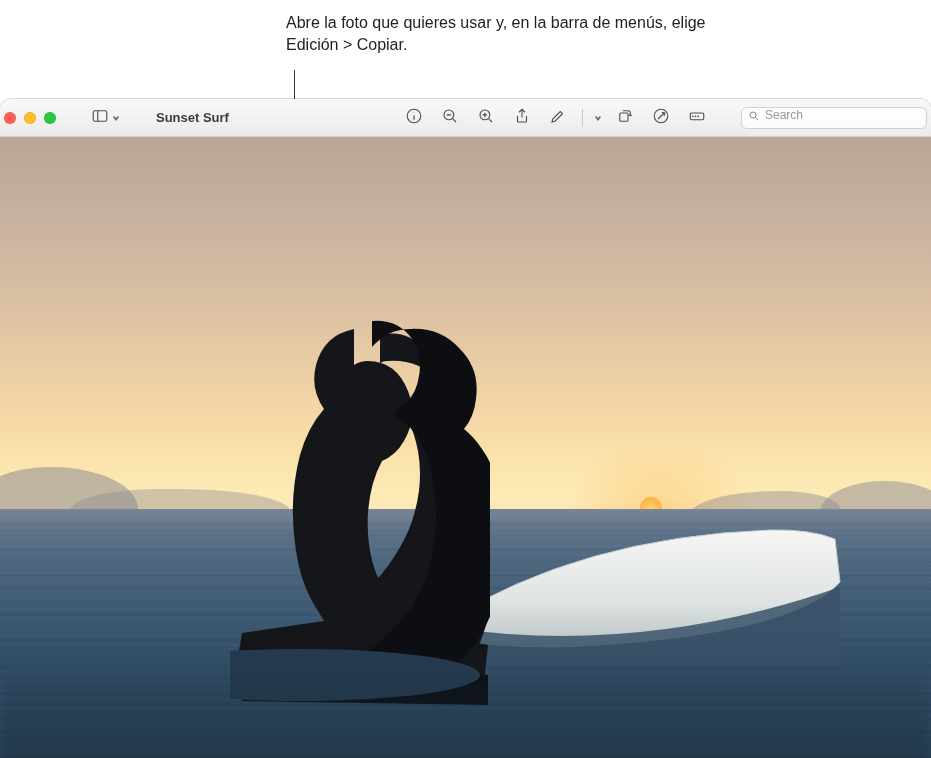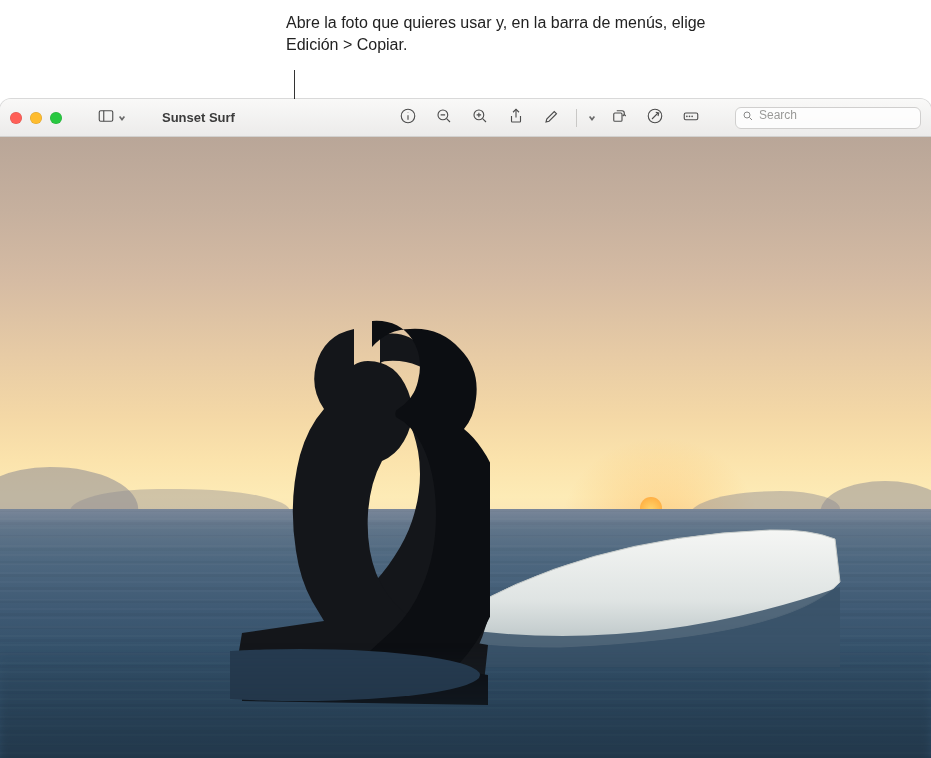--- a/index.html
+++ b/index.html
@@ -38,21 +38,21 @@
       overflow: hidden;
       box-shadow: 0 0 0 1px rgba(0,0,0,0.15);
       background: #f5f5f4;
     }
     .titlebar {
       height: 38px;
       background: linear-gradient(#f9f9f8, #ecebea);
       border-bottom: 1px solid #d2d1cf;
       display: flex;
       align-items: center;
-      padding: 0 10px;
+      padding: 0 4px;
       gap: 24px;
       position: relative;
     }
     .traffic {
       display: flex;
       gap: 8px;
       align-items: center;
       margin-right: 6px;
     }
     .tl {

